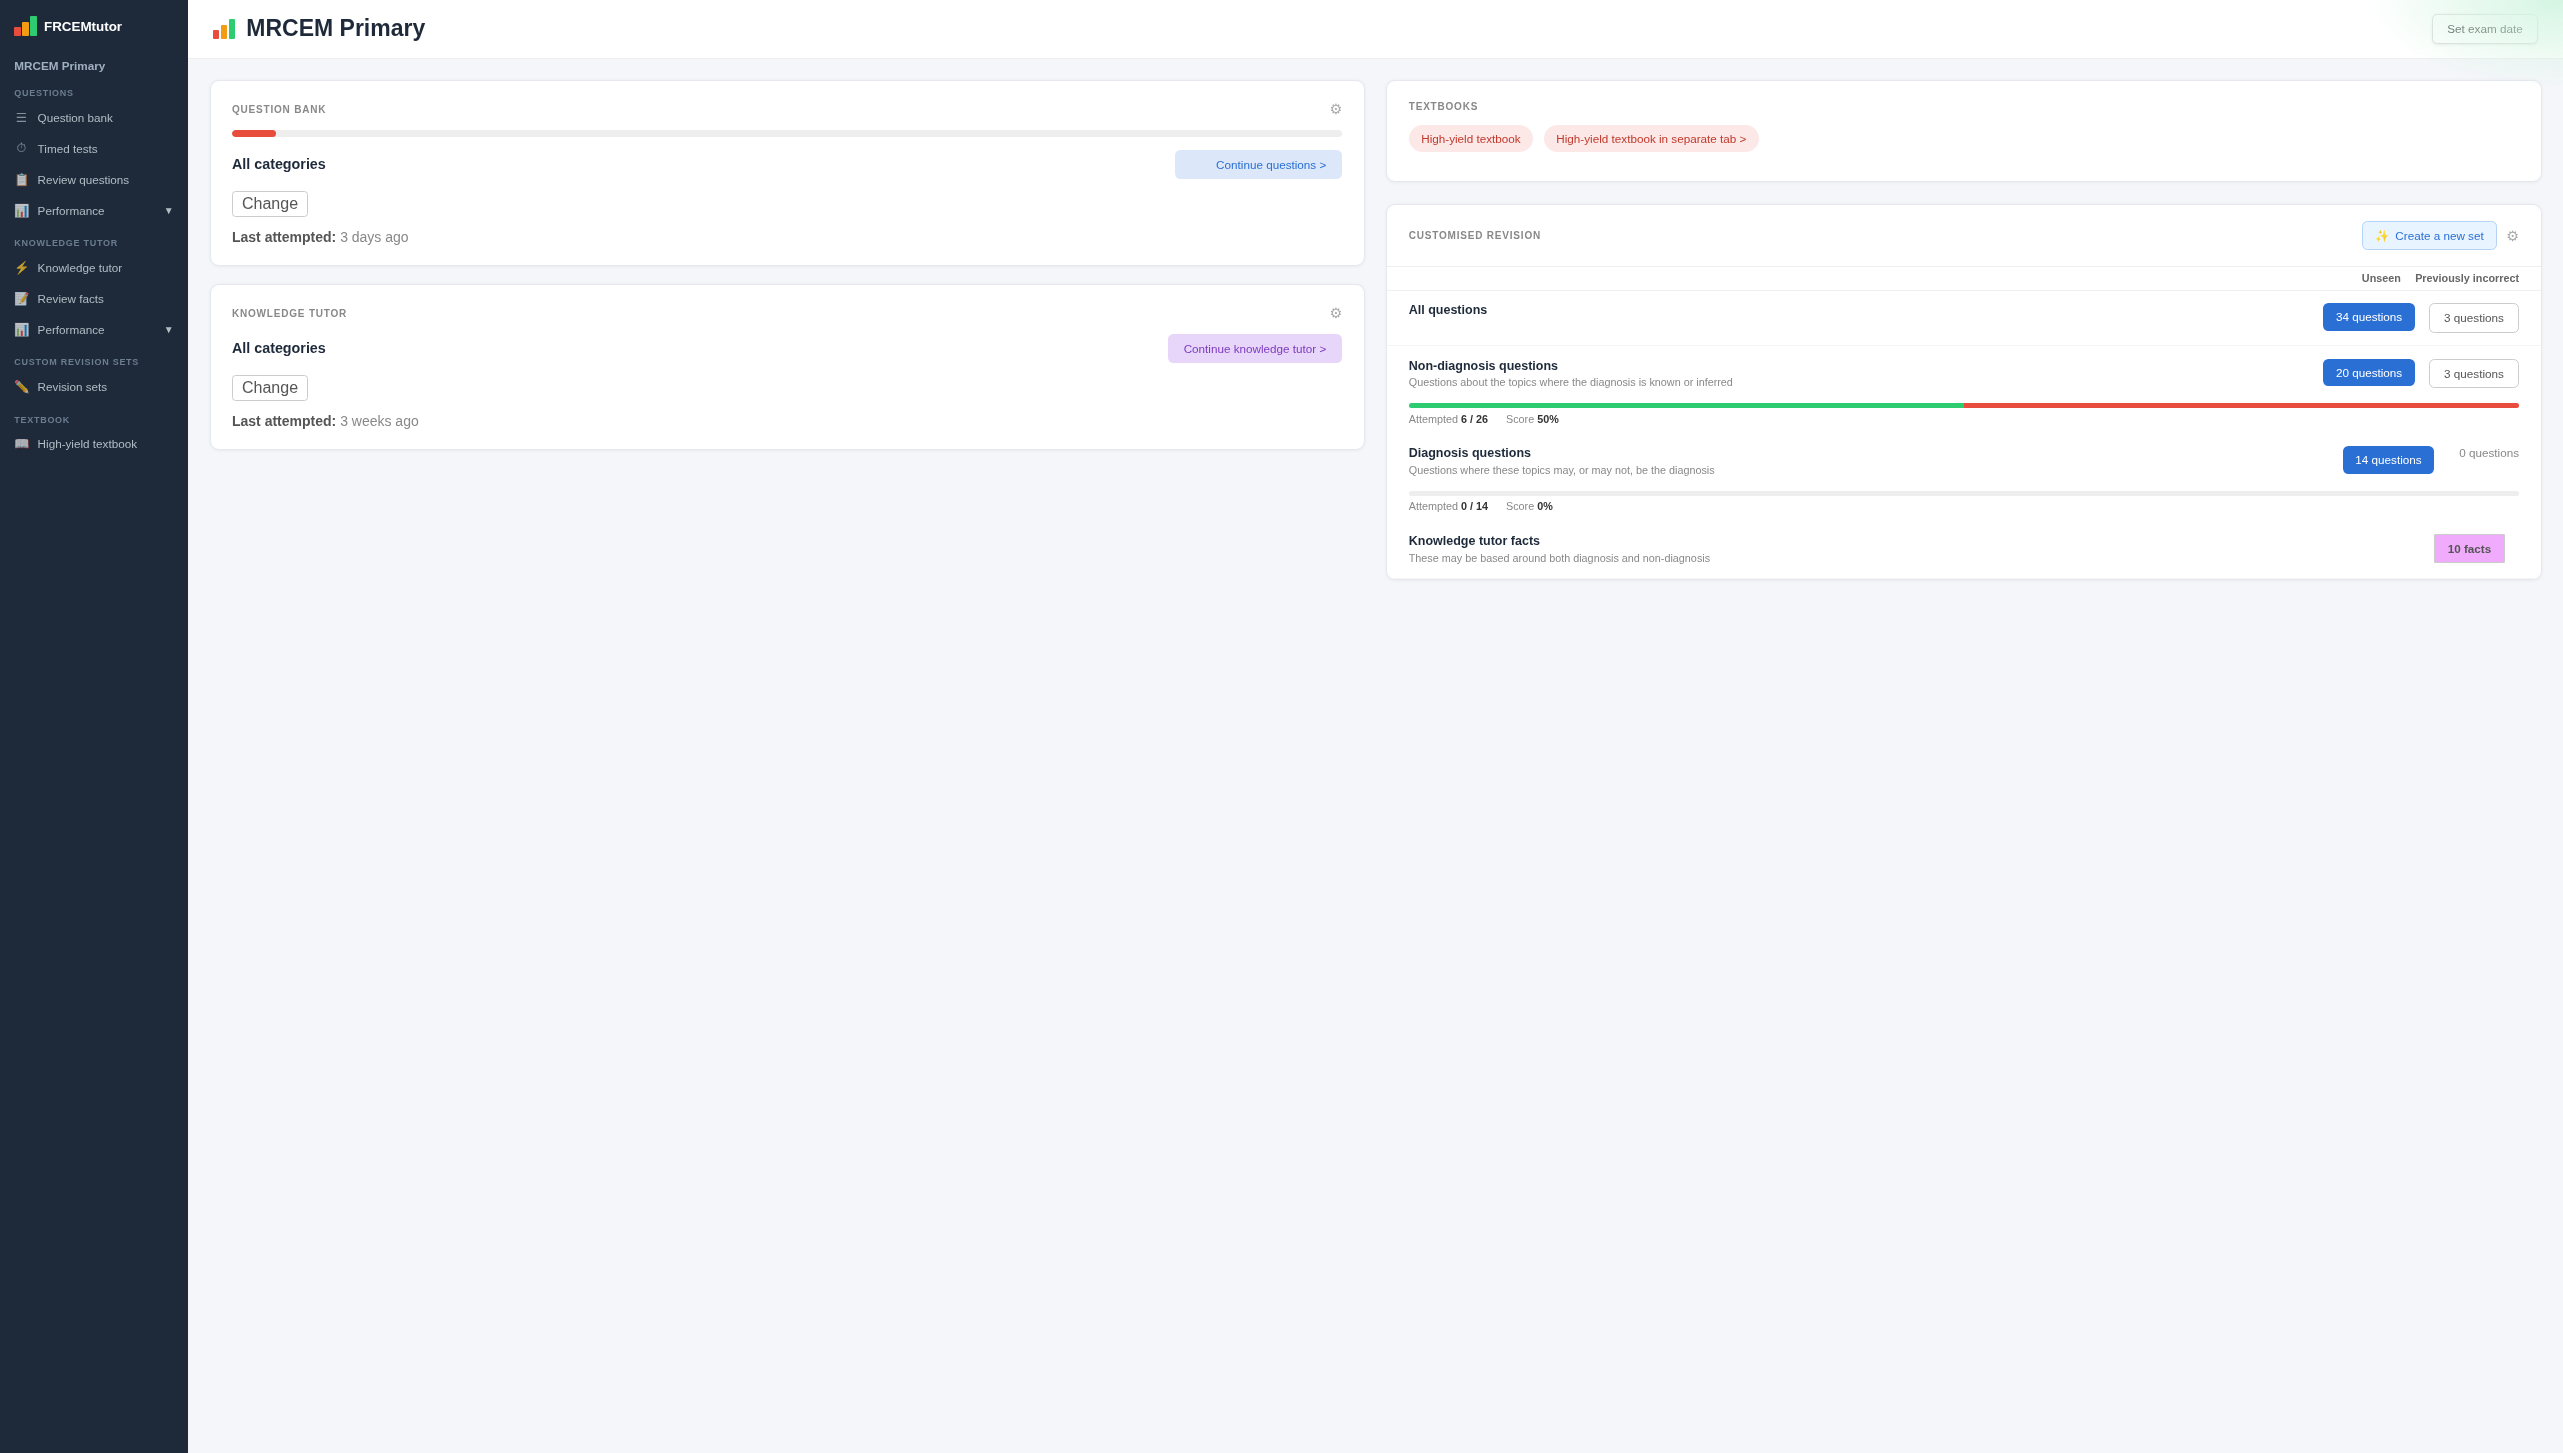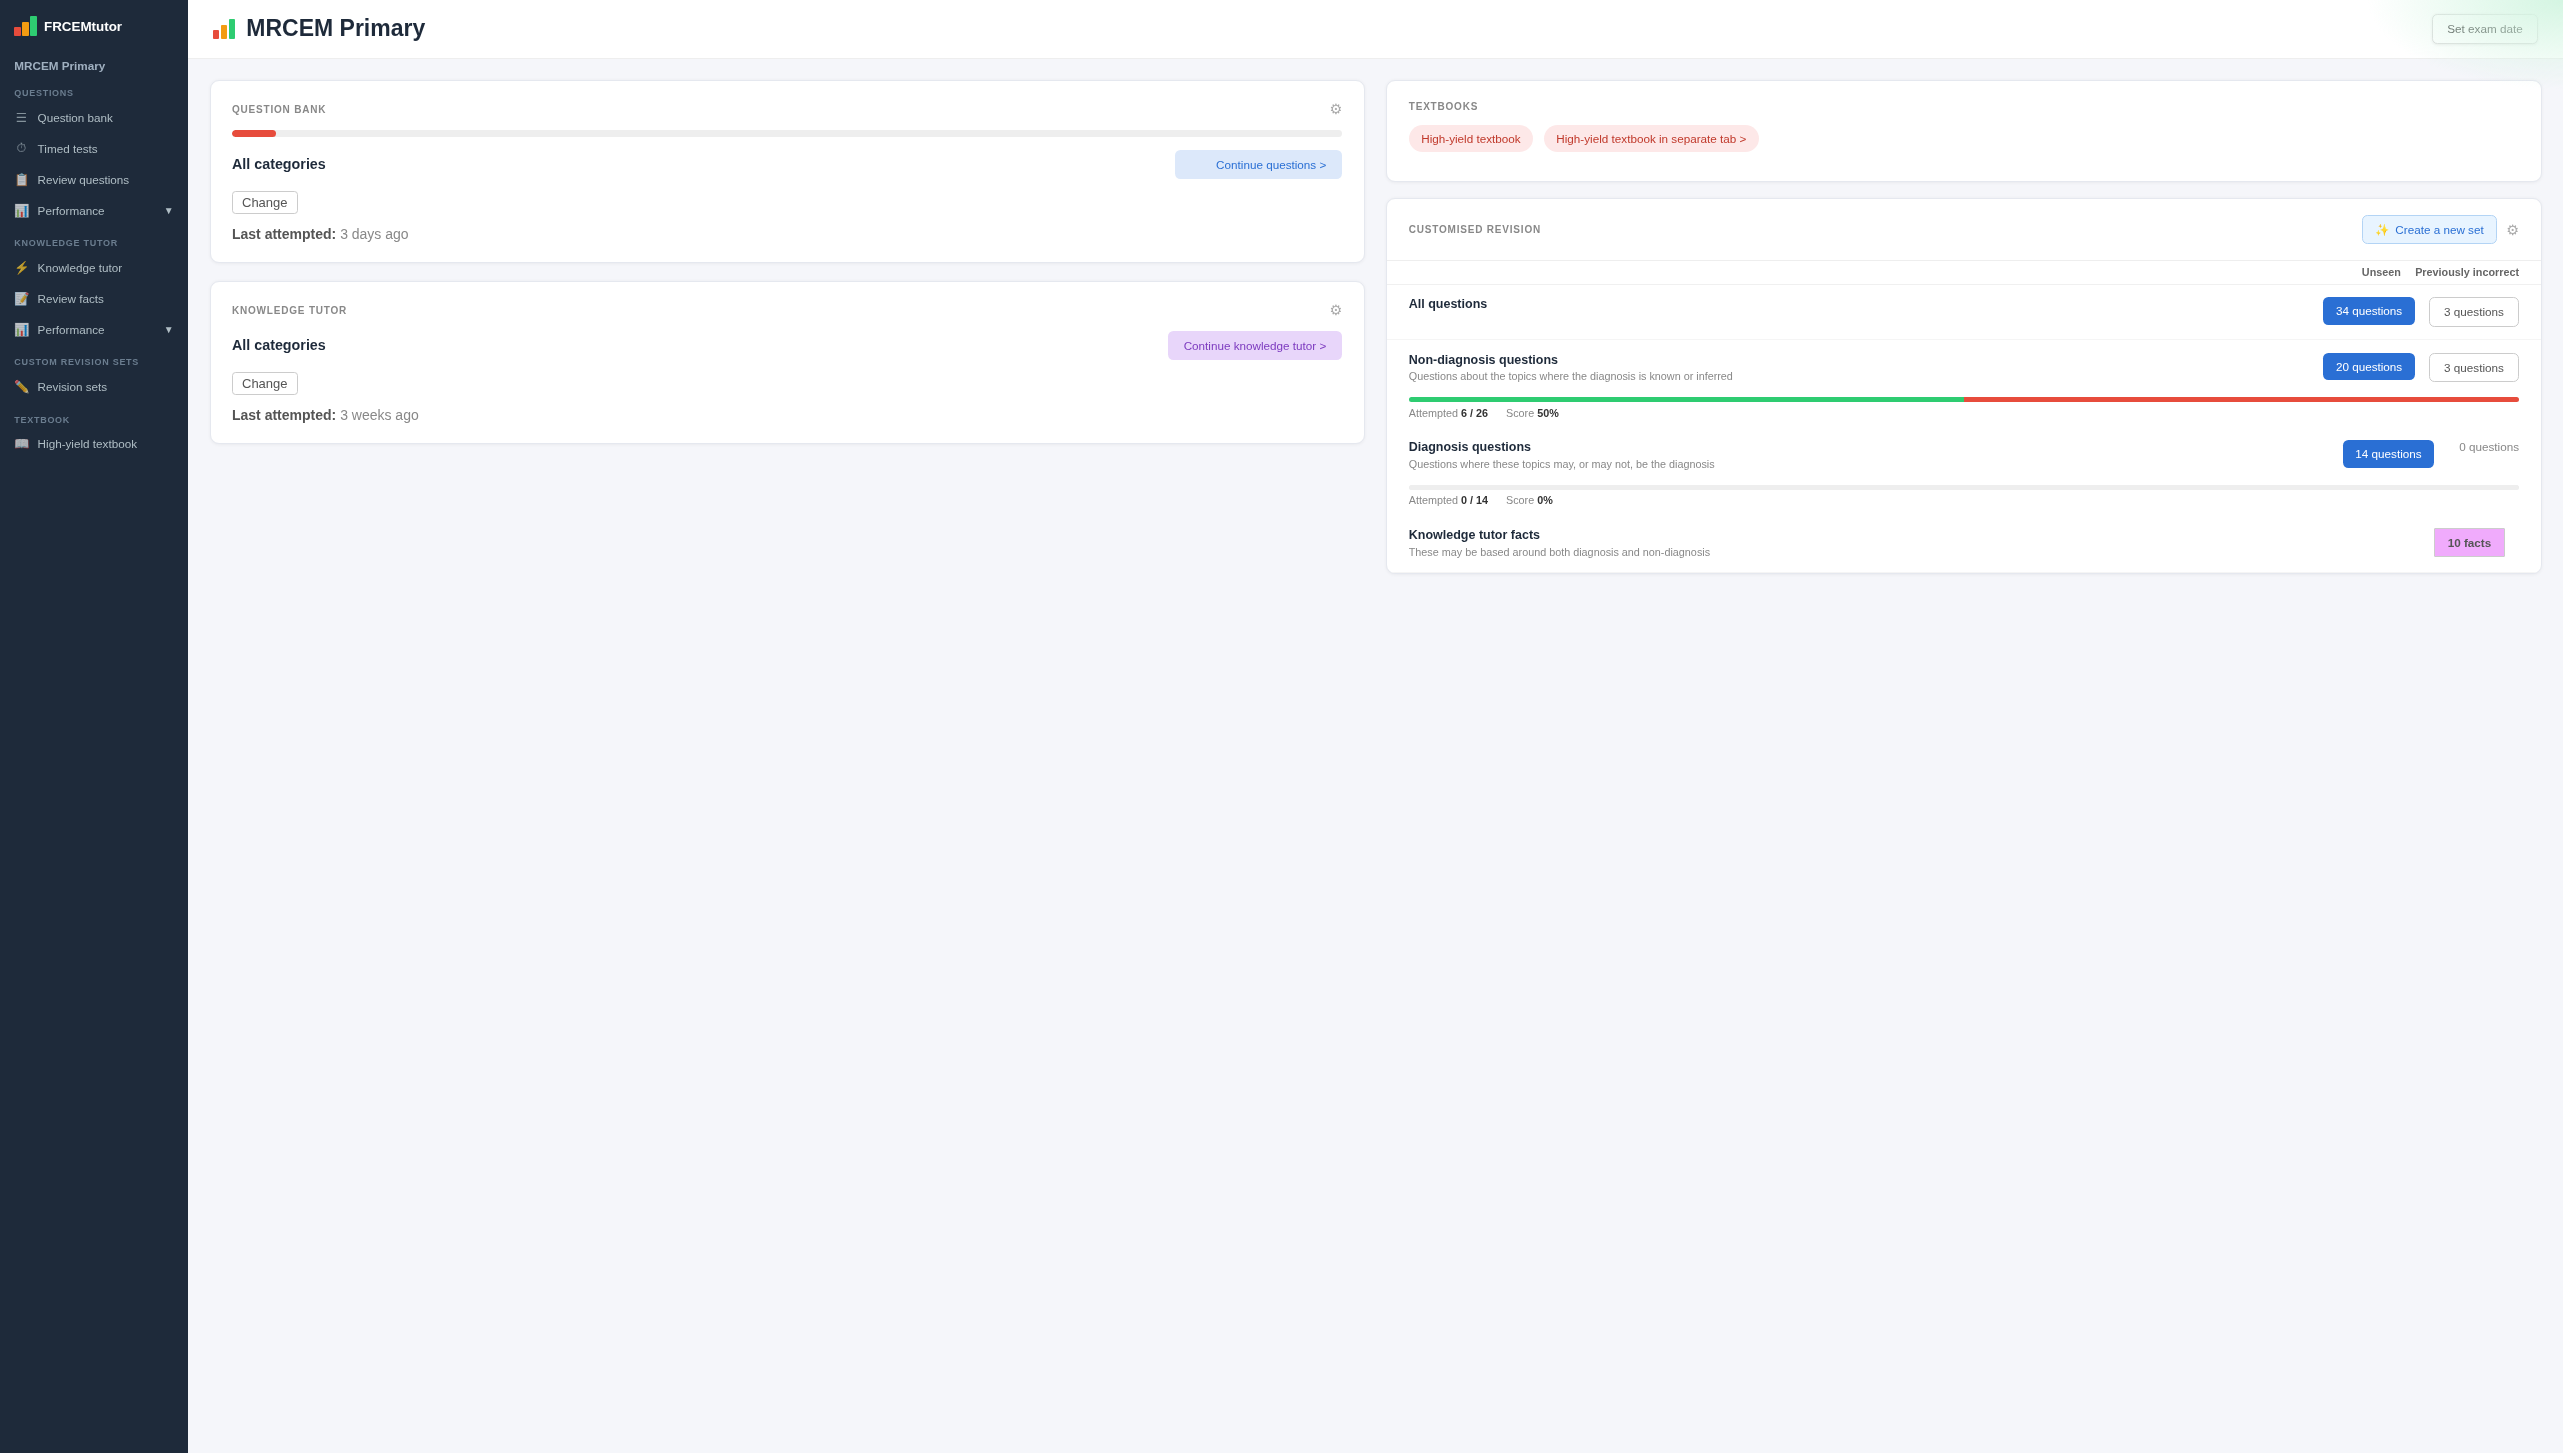--- a/index.html
+++ b/index.html
@@ -162,21 +162,21 @@
       align-items: center;
       justify-content: space-between;
       margin-bottom: 9px;
     }
     .card-category { font-size: 14.3px; font-weight: 600; color: #1e2a3a; }
     .change-btn {
       display: inline-block;
       border: 0.9px solid #ccc;
       border-radius: 3.6px;
       padding: 2.7px 9px;
-      font-size: 13px;
+      font-size: 16px;
       color: #555;
       cursor: pointer;
       background: white;
       margin-top: 3.6px;
     }
     .continue-btn {
       padding: 8px 16px;
       border-radius: 5.4px;
       border: none;
       font-size: 11.7px;
@@ -193,21 +193,21 @@
       color: #7c3abf;
     }
     .last-attempted {
       font-size: 14px;
       color: #888;
       margin-top: 12.5px;
     }
     .last-attempted strong { font-weight: 600; color: #555; }
 
     
-    #right-column { display: flex; flex-direction: column; gap: 16px; }
+    #right-column { display: flex; flex-direction: column; gap: 22px; }
 
     .textbooks-card {
       background: white;
       border-radius: 9px;
       border: 0.9px solid #e5e8ef;
       padding: 20px 21.5px;
       box-shadow: 0 0.9px 3.6px rgba(0,0,0,0.05);
     }
     .textbooks-title {
       font-size: 10px;

